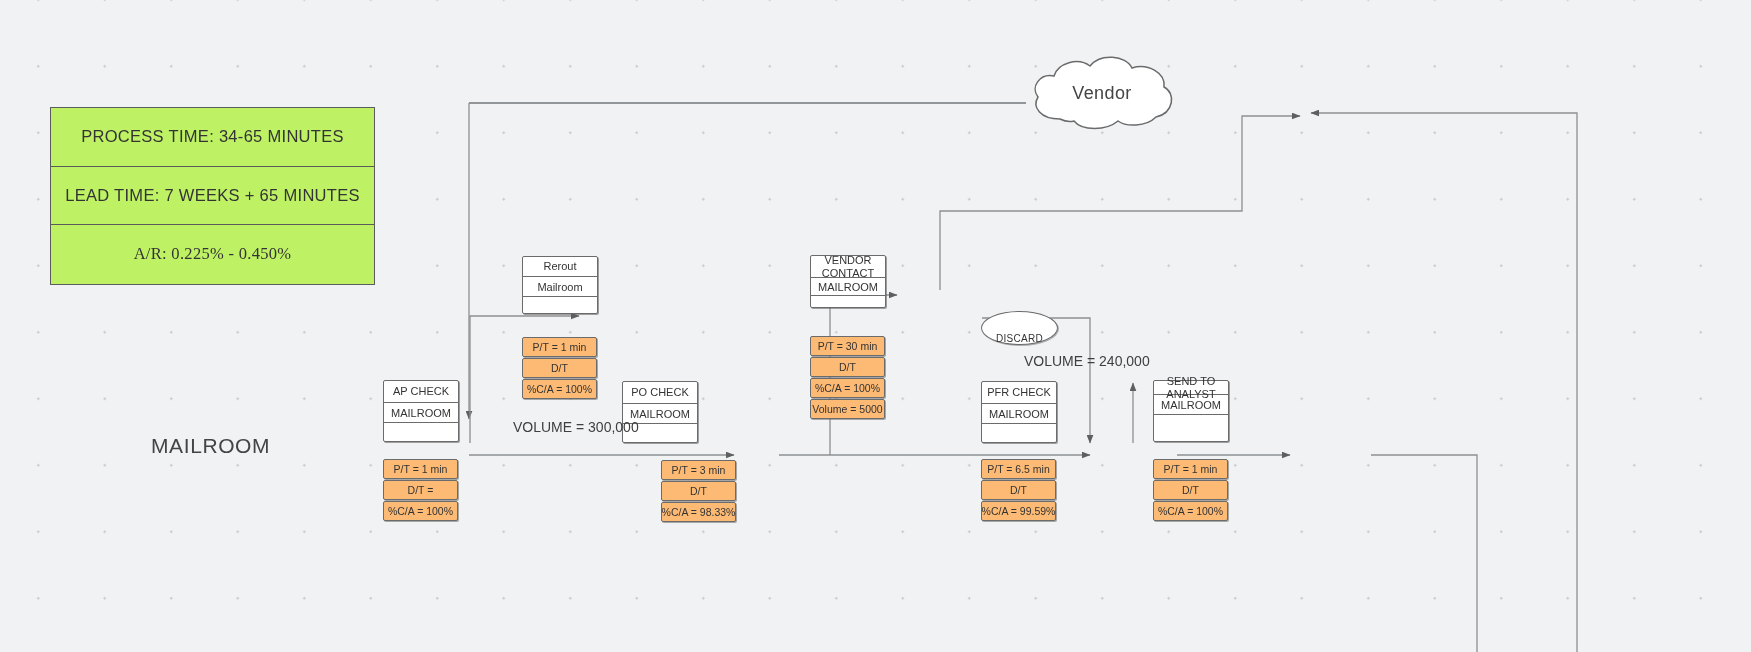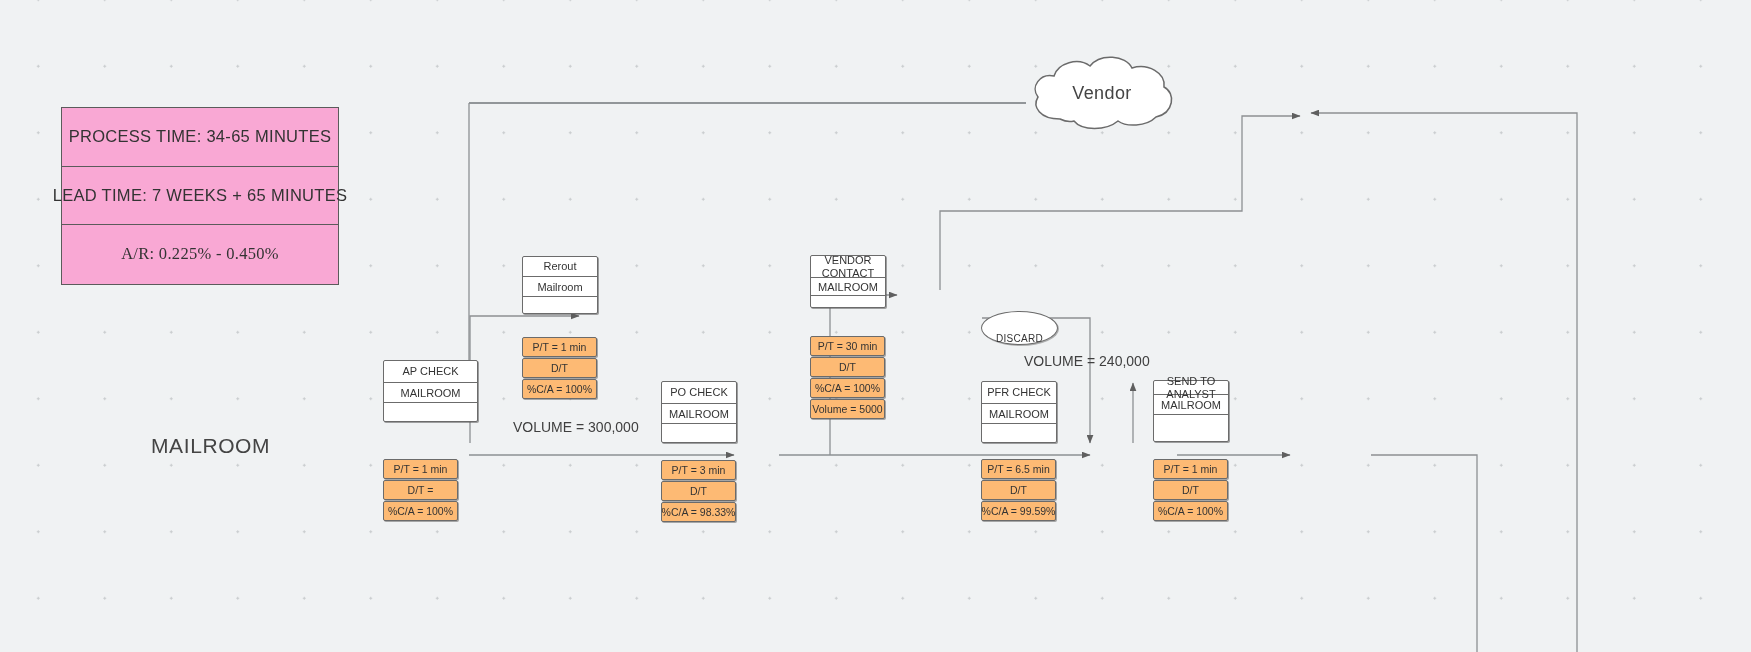--- a/index.html
+++ b/index.html
@@ -11,22 +11,22 @@
     background-size:66.5px 66.5px;
     background-position:5px 33px;
     font-family:"Liberation Sans", sans-serif;
     color:#3b3b3b;
   }
   #canvas{position:absolute;inset:0;}
   svg.wires{position:absolute;left:0;top:0;width:1751px;height:652px;pointer-events:none;}
 
   
   .summary{
-    position:absolute;left:61px;top:107px;width:278px;
-    border:1.6px solid #5b5b5b;background:#f9a8d4;box-sizing:border-box;
+    position:absolute;left:50px;top:107px;width:325px;
+    border:1.6px solid #5b5b5b;background:#bef264;box-sizing:border-box;
   }
   .summary .srow{
     height:58.5px;display:flex;align-items:center;justify-content:center;
     border-bottom:1.4px solid #5b5b5b;box-sizing:border-box;
     font-size:16.5px;letter-spacing:.3px;color:#333;text-align:center;
     padding:0 6px;white-space:nowrap;
   }
   .summary .srow:last-child{border-bottom:none;font-family:Liberation Serif, serif;}
 
   .lane-label{
@@ -145,33 +145,33 @@
                C74,-2 100,0 106,13 C122,8 140,18 138,32 C150,38 148,58 130,62
                C120,72 100,72 92,66 C80,76 56,76 48,66 C44,67 38,66 34,64 Z" fill="#ffffff" stroke="#6b6b6b" stroke-width="1.5"></path>
     </svg>
     <div class="ctext">Vendor</div>
   </div>
 
   <div class="oval">
     <span>DISCARD</span>
   </div>
 
-  <div class="pbox" style="left:383px;top:360px;width:95px;height:62px;">
+  <div class="pbox" style="left:383px;top:380px;width:76px;height:62px;">
     <div class="ptitle" style="height:22px;">AP CHECK</div>
     <div class="psub" style="height:20px;">MAILROOM</div>
     <div class="pbody"></div>
   </div>
 
   <div class="pbox" style="left:522px;top:256px;width:76px;height:58px;">
     <div class="ptitle" style="height:20px;">Rerout</div>
     <div class="psub" style="height:20px;">Mailroom</div>
     <div class="pbody"></div>
   </div>
 
-  <div class="pbox" style="left:661px;top:381px;width:76px;height:62px;">
+  <div class="pbox" style="left:622px;top:381px;width:76px;height:62px;">
     <div class="ptitle" style="height:22px;">PO CHECK</div>
     <div class="psub" style="height:20px;">MAILROOM</div>
     <div class="pbody"></div>
   </div>
 
   <div class="pbox" style="left:810px;top:255px;width:76px;height:53px;">
     <div class="ptitle" style="height:22px;">VENDOR
 CONTACT</div>
     <div class="psub" style="height:18px;">MAILROOM</div>
     <div class="pbody"></div>

